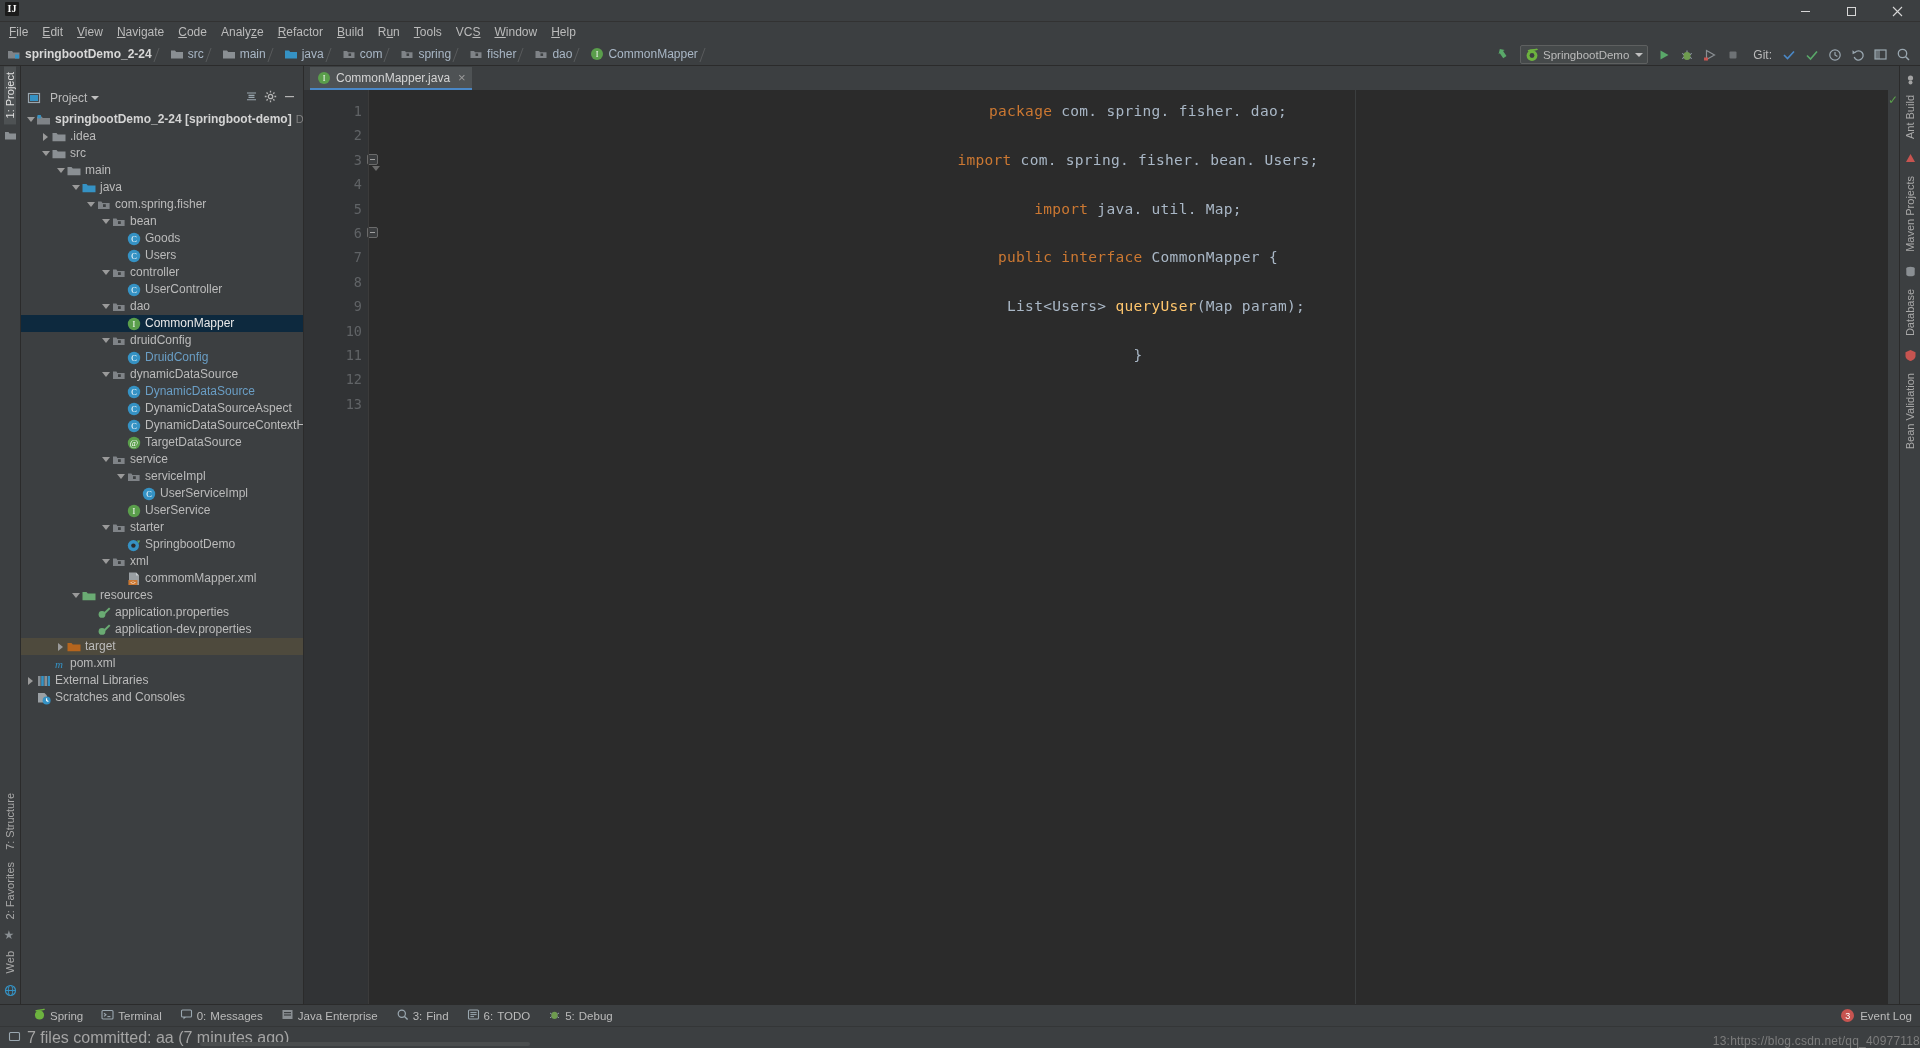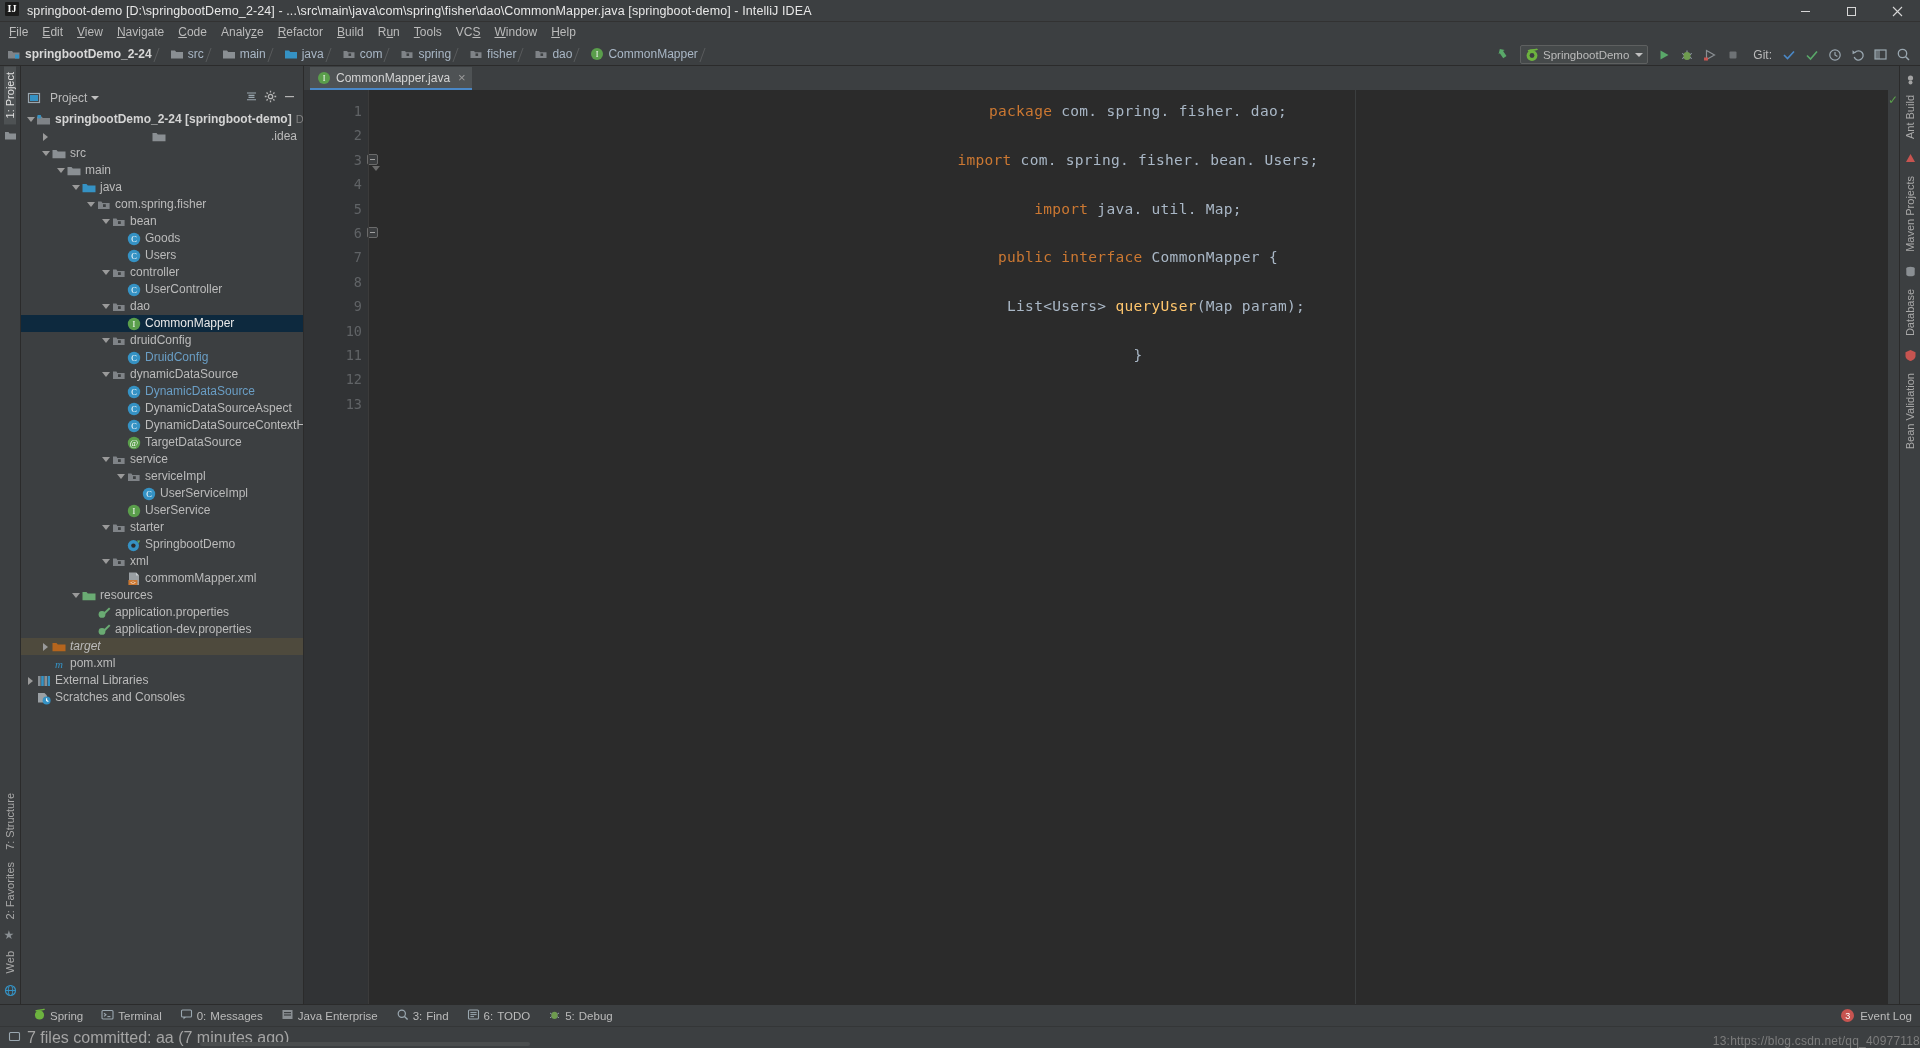--- a/index.html
+++ b/index.html
@@ -222,21 +222,20 @@
 </style>
 </head>
 <body>
 
 <div class="app">
 
   <div class="titlebar">
     <div class="tb-ico">
       <div class="ij">IJ</div>
     </div>
-    <div class="tb-title">springboot-demo [D:\springbootDemo_2-24] - ...\src\main\java\com\spring\fisher\dao\CommonMapper.java [springboot-demo] - IntelliJ IDEA</div>
     <div class="win-btns">
       <div class="win-btn">
         <svg width="11" height="11" viewBox="0 0 11 11">
             <rect x="1" y="5" width="9" height="1" fill="#d6d6d6"></rect>
           </svg>
       </div>
       <div class="win-btn">
         <svg width="11" height="11" viewBox="0 0 11 11">
             <rect x="1.5" y="1.5" width="8" height="8" fill="none" stroke="#d6d6d6" stroke-width="1"></rect>
           </svg>
@@ -503,21 +502,21 @@
               <i></i>
             </span>
             <span class="node-ic">
               <svg width="16" height="16" viewBox="0 0 16 16">
                 <path d="M1,4.5 L5.5,4.5 L6.8,6 L14,6 L14,12.5 L1,12.5 Z" fill="#7f8387"></path>
                 <rect x="1.5" y="3" width="3.4" height="3.4" fill="#3592c4"></rect>
               </svg>
             </span>
             <span class="node-label"><b>springbootDemo_2-24 </b><b>[springboot-demo]</b><span class="dim">D:\spring</span></span>
           </div>
-          <div class="node" style="padding-left: 19px; justify-content: space-between;">
+          <div class="node" style="padding-left: 19px;">
             <span class="arrow right">
               <i></i>
             </span>
             <span class="node-ic">
               <svg width="16" height="16" viewBox="0 0 16 16">
                 <path d="M1.5,4 L5.5,4 L6.8,5.6 L14.5,5.6 L14.5,12.3 L1.5,12.3 Z" fill="#8a8f93"></path>
               </svg>
             </span>
             <span class="node-label">.idea</span>
           </div>
@@ -831,21 +830,21 @@
           <div class="node" style="padding-left: 64px;">
             <span class="arrow "></span>
             <span class="node-ic">
               <svg width="16" height="16" viewBox="0 0 16 16">
                 <circle cx="6" cy="9.4" r="3.4" fill="#6aab73"></circle>
                 <path d="M7.8,7.6 L13,2.4 L14.4,3.8 L9.2,9 Z" fill="#6aab73"></path>
               </svg>
             </span>
             <span class="node-label">application-dev.properties</span>
           </div>
-          <div class="node hl" style="padding-left: 19px; font-style: italic;">
+          <div class="node hl" style="padding-left: 34px;">
             <span class="arrow right">
               <i></i>
             </span>
             <span class="node-ic">
               <svg width="16" height="16" viewBox="0 0 16 16">
                 <path d="M1.5,4 L5.5,4 L6.8,5.6 L14.5,5.6 L14.5,12.3 L1.5,12.3 Z" fill="#b5651d"></path>
               </svg>
             </span>
             <span class="node-label">target</span>
           </div>

